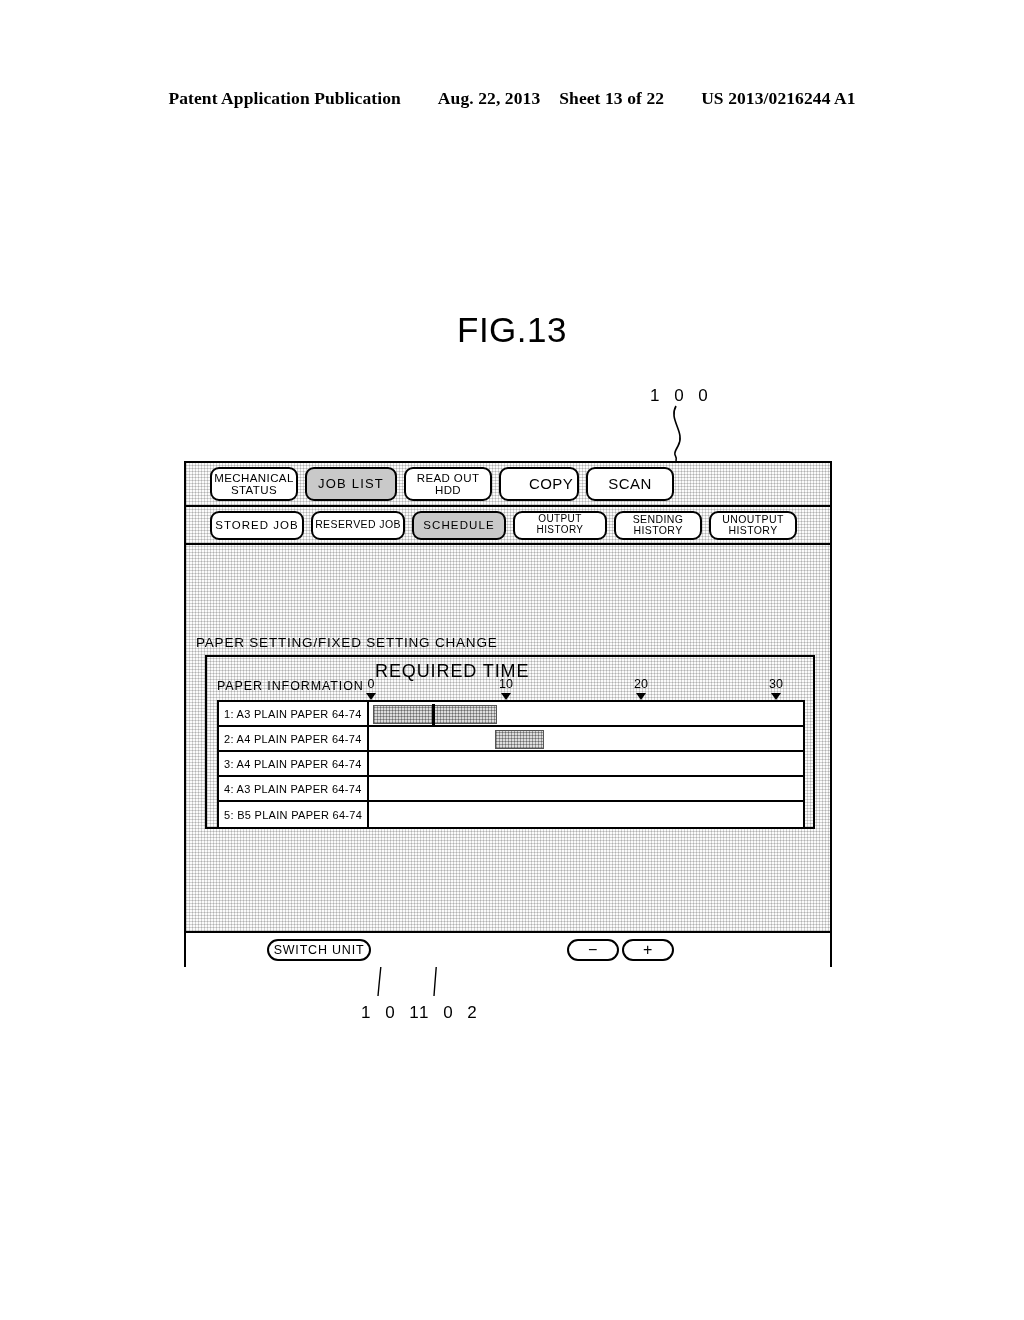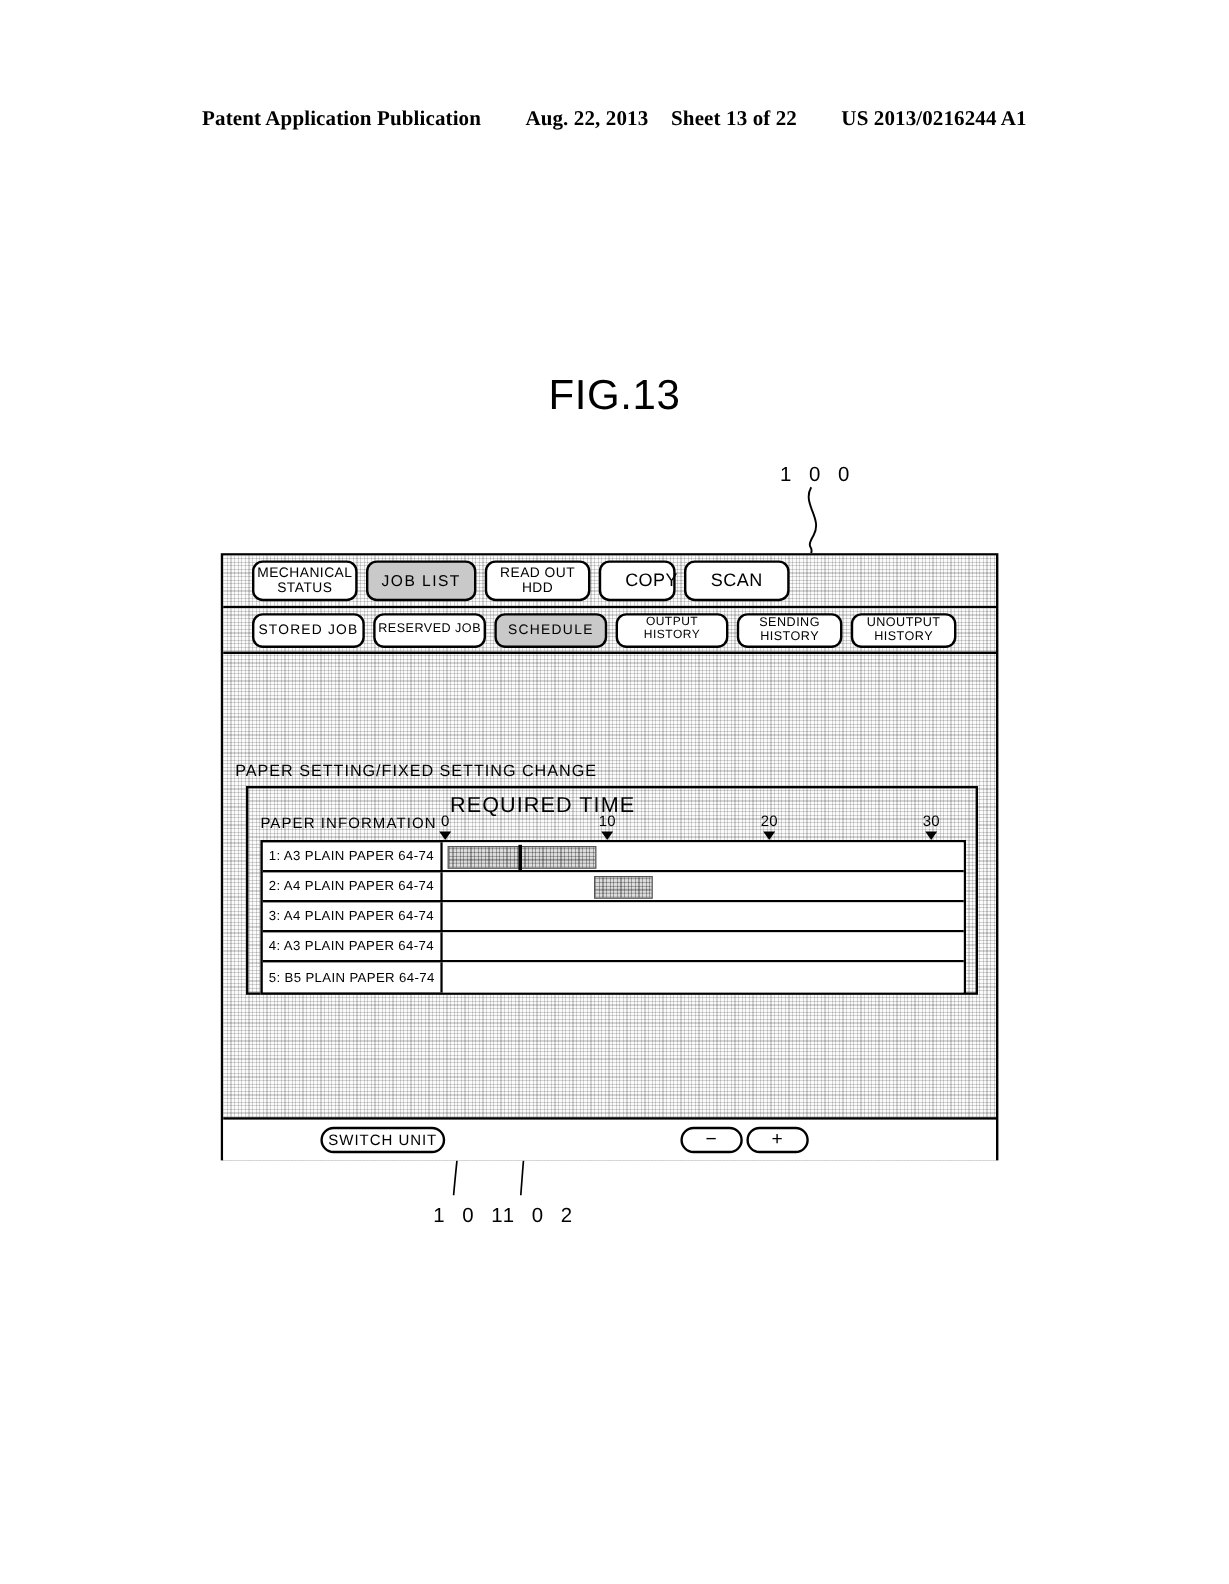--- a/index.html
+++ b/index.html
@@ -122,21 +122,21 @@
     white-space: pre-line;
     color: #000;
   }
   .tab.r1 { height: 34px; font-size: 11.5px; }
   .tab.r2 { height: 29px; font-size: 10.5px; }
   .tab.sel { background-color: #c9c9c9; }
 
   .t-mech { width: 88px; }
   .t-joblist { width: 92px; font-size: 13px !important; letter-spacing: 1.2px; }
   .t-hdd { width: 88px; }
-  .t-copy { width: 64px; font-size: 15px !important; padding-left: 24px; }
+  .t-copy { width: 80px; font-size: 15px !important; padding-left: 24px; }
   .t-scan { width: 88px; font-size: 15px !important; }
 
   .t-stored { width: 94px; letter-spacing: 1px; font-size: 11.5px !important;}
   .t-reserved { width: 94px; }
   .t-schedule { width: 94px; letter-spacing: 1.1px; font-size: 11.5px !important;}
   .t-outhist { width: 94px; font-size: 10px !important;}
   .t-sendhist { width: 88px; }
   .t-unouthist { width: 88px; }
 
   

